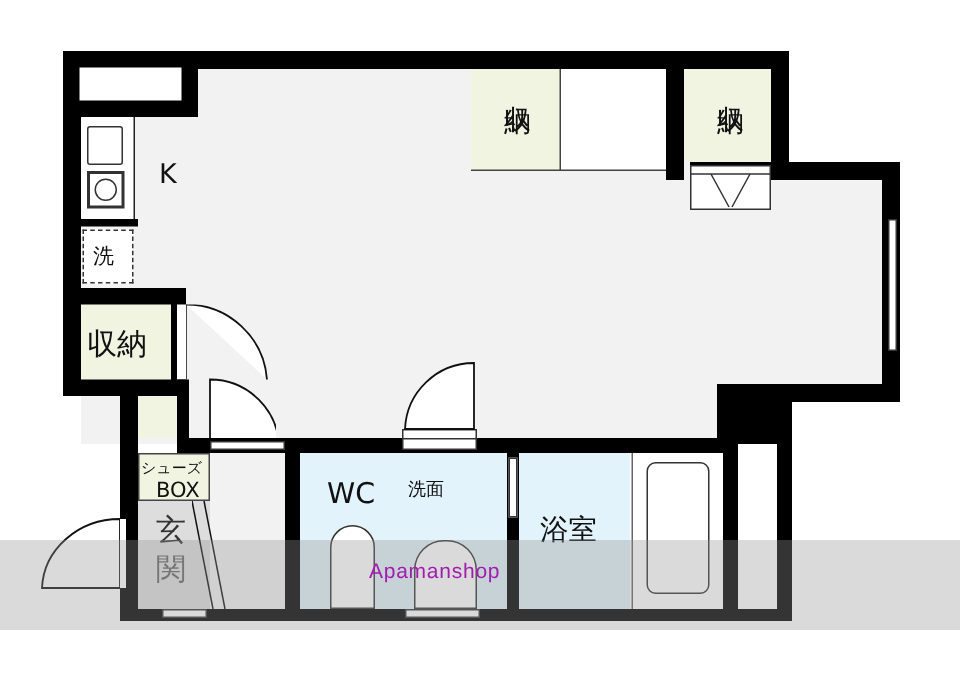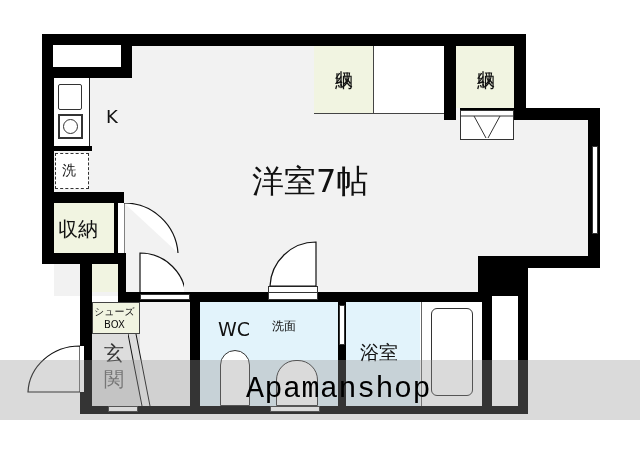--- a/index.html
+++ b/index.html
@@ -11,22 +11,22 @@
   .storage { background: #f1f4e1; }
   .wet { background: #e2f3fb; }
   .white { background: #fff; }
   .label { position: absolute; color: #111; white-space: nowrap; }
   .vlabel { position: absolute; color: #111; writing-mode: vertical-rl; letter-spacing: 2px; }
   .tile { background:
       linear-gradient(#ddd,#ddd) 0 0/100% 1px repeat-y,
       #fafafa; }
   .watermark { position:absolute; left:0; top:360px; width:640px; height:60px;
       background: rgba(150,150,150,0.35); pointer-events:none; }
-  .wm-text { position:absolute; left:246px; top:372px; font-size:30px; color:#000000;
-      font-family: Liberation Mono, monospace; letter-spacing: 0.5px; }
+  .wm-text { position:absolute; left:246px; top:372px; font-size:14px; color:#a21caf;
+      font-family: Liberation Sans, sans-serif; letter-spacing: 0.5px; }
 </style>
 </head>
 <body>
 
 <div class="abs" style="left:0;top:0;width:640px;height:450px;">
 
   <div class="abs wall" style="left:42px;top:34px;width:480px;height:12px;"></div>
   <div class="abs wall" style="left:42px;top:34px;width:12px;height:230px;"></div>
 
   <div class="abs floor" style="left:54px;top:46px;width:540px;height:250px;"></div>
@@ -62,21 +62,20 @@
   <div class="abs storage" style="left:456px;top:46px;width:58px;height:62px;"></div>
   <div class="vlabel" style="left:474px;top:56px;font-size:18px;">収納</div>
 
   <div class="abs white" style="left:460px;top:110px;width:54px;height:30px;border:1px solid #333;">
     <svg width="54" height="30" style="position:absolute;left:-1px;top:-1px;">
       <line x1="0" y1="6" x2="54" y2="6" stroke="#333" stroke-width="1"></line>
       <path d="M14 6 L26 28 M40 6 L28 28" stroke="#333" stroke-width="1" fill="none"></path>
     </svg>
   </div>
 
-  <div class="label" style="left:252px;top:160px;font-size:32px;">洋室7帖</div>
 
   <div class="abs wall" style="left:42px;top:192px;width:82px;height:72px;"></div>
   <div class="abs storage" style="left:54px;top:203px;width:60px;height:50px;"></div>
   <div class="label" style="left:58px;top:216px;font-size:20px;">収納</div>
   <div class="abs white" style="left:118px;top:203px;width:6px;height:50px;"></div>
   <svg class="abs" style="left:124px;top:203px;" width="60" height="98">
     <path d="M0 0 A54 54 0 0 1 54 50" stroke="#111" fill="#fff" stroke-width="1.2"></path>
     <line x1="0" y1="0" x2="0" y2="50" stroke="#111"></line>
     <path d="M16 50 A46 46 0 0 1 62 96 L16 96 Z" stroke="#111" fill="#fff" stroke-width="1.2"></path>
   </svg>
@@ -88,21 +87,21 @@
   <div class="abs white" style="left:268px;top:286px;width:50px;height:8px;border:1px solid #333;"></div>
   <svg class="abs" style="left:268px;top:240px;" width="52" height="48">
     <path d="M48 2 A46 46 0 0 0 2 46 L48 46 Z" stroke="#111" fill="#fff" stroke-width="1.2"></path>
   </svg>
   <div class="abs wall" style="left:120px;top:292px;width:400px;height:10px;"></div>
   <div class="abs white" style="left:140px;top:294px;width:50px;height:6px;border:1px solid #333;"></div>
   <div class="abs white" style="left:268px;top:292px;width:50px;height:8px;border:1px solid #333;"></div>
 
   <div class="abs storage" style="left:92px;top:302px;width:48px;height:32px;border:1px solid #444;"></div>
   <div class="label" style="left:94px;top:305px;font-size:10px;">シューズ</div>
-  <div class="label" style="left:104px;top:319px;font-size:10px;">BOX</div>
+  <div class="label" style="left:104px;top:319px;font-size:14px;">BOX</div>
 
   <div class="abs tile" style="left:92px;top:334px;width:48px;height:72px;background-size:100% 18px;"></div>
   <div class="label" style="left:104px;top:340px;font-size:20px;color:#333;">玄</div>
   <div class="label" style="left:104px;top:366px;font-size:20px;color:#666;">関</div>
   <div class="abs floor" style="left:140px;top:302px;width:50px;height:104px;"></div>
   <svg class="abs" style="left:128px;top:302px;" width="30" height="104">
     <line x1="0" y1="32" x2="14" y2="104" stroke="#111"></line>
     <line x1="8" y1="32" x2="22" y2="104" stroke="#111"></line>
   </svg>
   <svg class="abs" style="left:26px;top:344px;" width="56" height="50">

